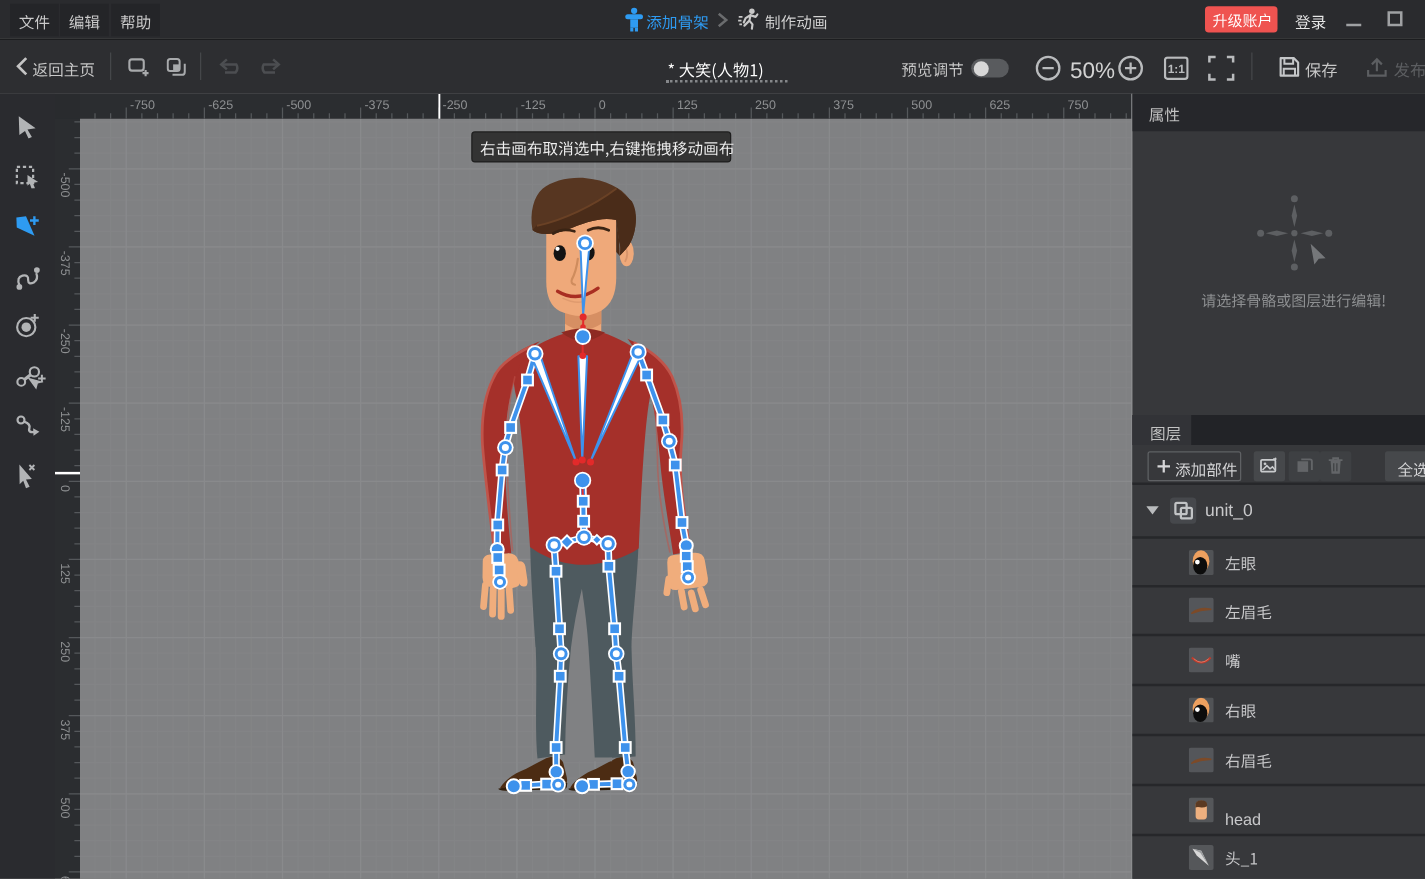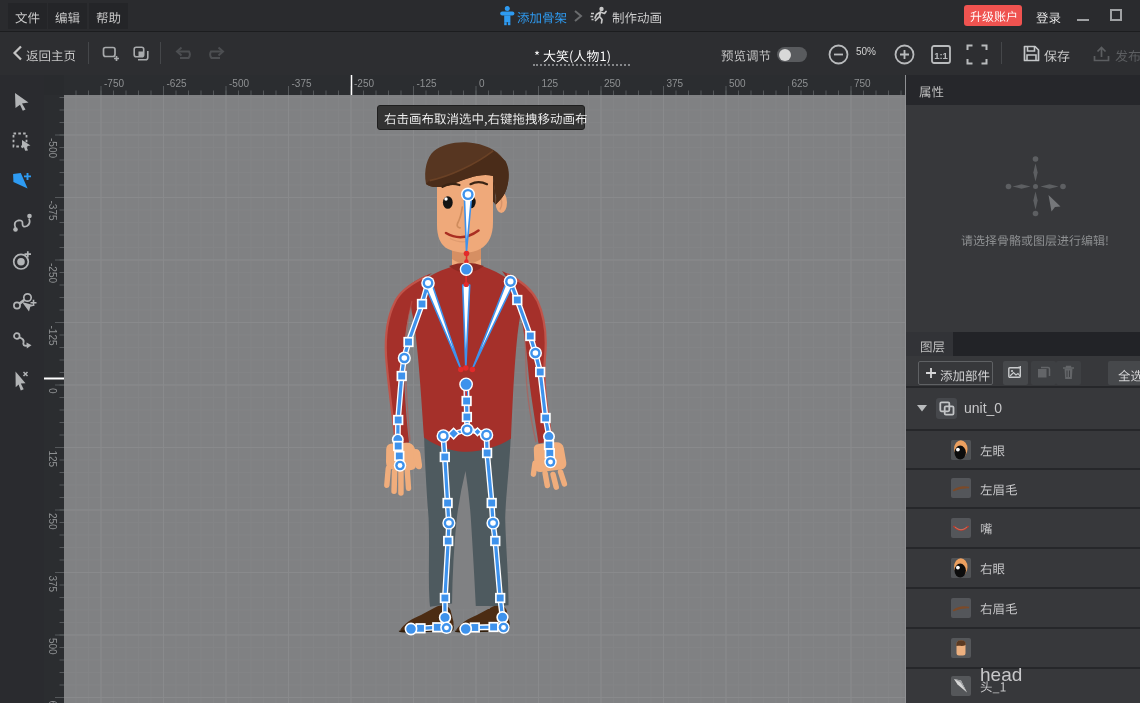--- a/index.html
+++ b/index.html
@@ -335,21 +335,21 @@
     <path transform="translate(12.5,13.5) scale(0.012500,-0.012500)" d="M644 626C695 578 752 510 777 464L844 496C818 541 762 606 708 653ZM115 784V502H188V784ZM324 830V469H397V830ZM528 183V26C528 -47 553 -66 651 -66C672 -66 806 -66 827 -66C907 -66 928 -38 937 76C917 80 887 90 871 102C867 11 860 -2 820 -2C791 -2 680 -2 658 -2C611 -2 603 2 603 27V183ZM457 326V248C457 168 431 55 66 -22C83 -37 104 -65 114 -82C491 7 535 142 535 246V326ZM196 439V121H270V372H741V127H819V439ZM586 841C559 729 512 615 451 541C470 533 501 514 515 503C549 548 580 606 606 671H935V738H632C641 767 650 796 658 826Z"></path>
     <path transform="translate(25.0,13.5) scale(0.012500,-0.012500)" d="M105 772C159 726 226 659 256 615L309 668C277 710 209 774 154 818ZM43 526V454H184V107C184 54 148 15 128 -1C142 -12 166 -37 175 -52C188 -35 212 -15 345 91C331 44 311 0 283 -39C298 -47 327 -68 338 -79C436 57 450 268 450 422V728H856V11C856 -4 851 -9 836 -9C822 -10 775 -10 723 -8C733 -27 744 -58 747 -77C818 -77 861 -76 888 -65C915 -52 924 -30 924 10V795H383V422C383 327 380 216 352 113C344 128 335 149 330 164L257 108V526ZM620 698V614H512V556H620V454H490V397H818V454H681V556H793V614H681V698ZM512 315V35H570V81H781V315ZM570 259H723V138H570Z"></path>
     <path transform="translate(37.5,13.5) scale(0.012500,-0.012500)" d="M98 486V414H360V-78H439V414H772V154C772 139 766 135 747 134C727 133 659 133 586 135C596 112 606 80 609 57C704 57 766 57 803 69C839 82 849 106 849 152V486ZM634 840V727H366V840H289V727H55V655H289V540H366V655H634V540H712V655H946V727H712V840Z"></path>
   </svg>
 <div class="abs" style="left:777px;top:47px;width:30px;height:15px;background:#595b5e;border-radius:8px"></div>
 <div class="abs" style="left:778.5px;top:48.5px;width:12px;height:12px;background:#d8d8d8;border-radius:50%"></div>
 <svg class="abs" style="left:828px;top:44px" width="21" height="21">
     <circle cx="10.5" cy="10.5" r="9" stroke="#b9bbbd" stroke-width="1.8" fill="none"></circle>
     <path d="M6,10.5 H15" stroke="#b9bbbd" stroke-width="1.8"></path>
   </svg>
-<div class="abs" style="left:856px;top:46px;width:34px;font-size:10px;color:#d2d2d2">50%</div>
+<div class="abs" style="left:856px;top:46px;width:34px;font-size:18px;color:#d2d2d2">50%</div>
 <svg class="abs" style="left:894px;top:44px" width="21" height="21">
     <circle cx="10.5" cy="10.5" r="9" stroke="#b9bbbd" stroke-width="1.8" fill="none"></circle>
     <path d="M6,10.5 H15 M10.5,6 V15" stroke="#b9bbbd" stroke-width="1.8"></path>
   </svg>
 <svg class="abs" style="left:931px;top:45px" width="20" height="19">
     <rect x="1" y="1" width="18" height="17" rx="2" stroke="#b9bbbd" stroke-width="1.8" fill="none"></rect>
     <text x="10" y="13.5" font-size="9.5" fill="#b9bbbd" text-anchor="middle" font-family="Liberation Sans" font-weight="bold">1:1</text>
   </svg>
 <svg class="abs" style="left:966px;top:44px" width="22" height="21" viewBox="0 0 22 21">
 <path d="M1.5,6 V1.5 H6.5 M15.5,1.5 H20.5 V6 M20.5,15 V19.5 H15.5 M6.5,19.5 H1.5 V15" stroke="#b9bbbd" stroke-width="2" fill="none"></path>
@@ -547,21 +547,21 @@
 <svg style="position:absolute;left:980.0px;top:600.0px;overflow:visible" width="38" height="18" fill="#c8c8ca">
     <path transform="translate(0.0,13.5) scale(0.012500,-0.012500)" d="M412 840C399 778 382 715 361 653H65V580H334C270 420 174 274 31 177C47 162 70 135 82 117C155 169 216 232 268 303V-81H343V-25H788V-76H866V386H323C359 447 390 512 416 580H939V653H442C460 710 476 767 490 825ZM343 48V313H788V48Z"></path>
     <path transform="translate(12.5,13.5) scale(0.012500,-0.012500)" d="M372 257H803V172H372ZM372 313V401H803V313ZM372 116H803V29H372ZM301 464V-81H372V-33H803V-81H878V464ZM147 788V481C147 328 137 121 36 -25C53 -34 84 -61 95 -76C205 80 221 317 221 480V532H876V788ZM221 722H475V597H221ZM548 722H799V597H548Z"></path>
     <path transform="translate(25.0,13.5) scale(0.012500,-0.012500)" d="M60 240 70 168 400 211V77C400 -34 435 -63 557 -63C584 -63 784 -63 812 -63C923 -63 948 -18 962 121C939 126 907 139 888 153C880 37 870 11 809 11C767 11 593 11 560 11C489 11 477 22 477 76V222L937 282L926 352L477 294V450L870 505L859 575L477 522V678C608 705 730 737 826 774L761 834C606 769 321 715 72 682C81 665 92 635 95 616C194 629 298 645 400 663V512L91 469L101 397L400 439V284Z"></path>
   </svg>
 <svg class="abs" style="left:951px;top:638px" width="20" height="20">
     <rect width="20" height="20" rx="2" fill="#55575a"></rect>
 <path d="M5.5,7 Q5,2.5 10,2.5 Q15,2.5 14.5,7 L14.5,15 Q14.5,17.5 12,17.5 L8,17.5 Q5.5,17.5 5.5,15 Z" fill="#edb07f"></path>
 <path d="M5.3,8 Q4.6,2.2 10,2.2 Q15.4,2.2 14.7,7 Q12,8.3 9,7.8 Q6.5,7.5 5.3,8 Z" fill="#5b3a22"></path>
   </svg>
-<div class="abs" style="left:980px;top:664px;font-size:19px;color:#c8c8ca">head</div>
+<div class="abs" style="left:980px;top:648px;font-size:13px;color:#c8c8ca">head</div>
 <svg class="abs" style="left:951px;top:676px" width="20" height="20">
     <rect width="20" height="20" rx="2" fill="#55575a"></rect>
 <path d="M3,3 L10,4.5 L16,16.5 L6.5,8.5 Z" fill="#d8d8d8"></path>
     <path d="M3,3 L10,4.5 L16,16.5 L9.2,6.2 Z" fill="#9a9c9e"></path>
   </svg>
 <svg style="position:absolute;left:980.0px;top:678.0px;overflow:visible" width="26" height="18" fill="#c8c8ca">
     <path transform="translate(0.0,13.5) scale(0.012500,-0.012500)" d="M537 165C673 99 812 10 893 -66L943 -8C860 65 716 154 577 219ZM192 741C273 711 372 659 420 618L464 679C414 719 313 767 233 795ZM102 559C183 527 281 472 329 431L377 490C327 531 227 582 147 612ZM57 382V311H483C429 158 313 49 56 -13C72 -30 92 -58 100 -76C384 -4 508 128 563 311H946V382H580C605 511 605 661 606 830H529C528 656 530 507 502 382Z"></path>
     <path transform="translate(12.5,13.5) scale(0.012500,-0.012500)" d="M13 -140H545V-80H13Z"></path>
     <path transform="translate(19.5,13.5) scale(0.012500,-0.012500)" d="M88 0H490V76H343V733H273C233 710 186 693 121 681V623H252V76H88Z"></path>
   </svg>

